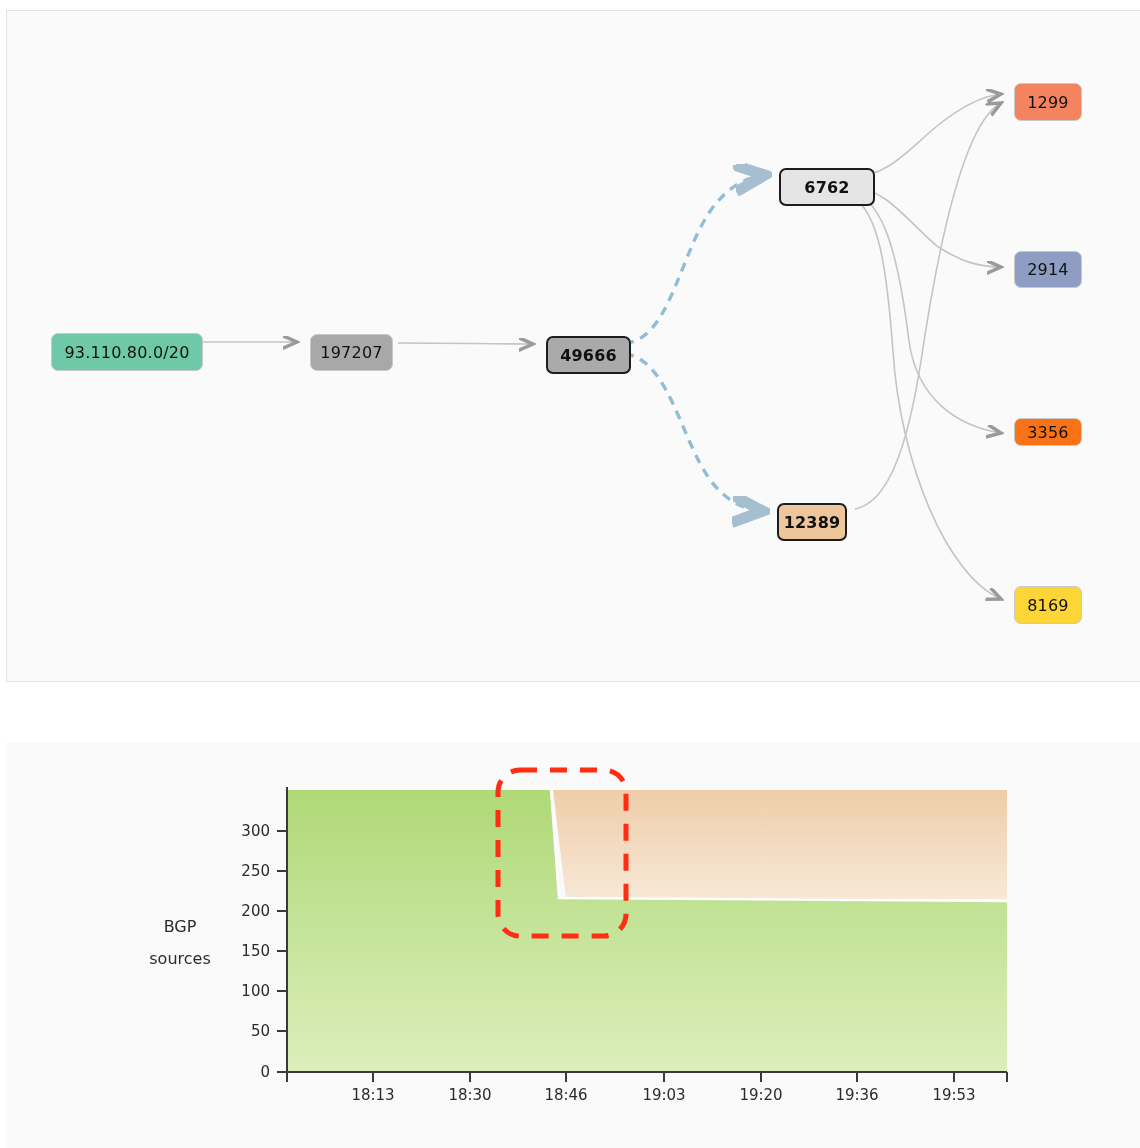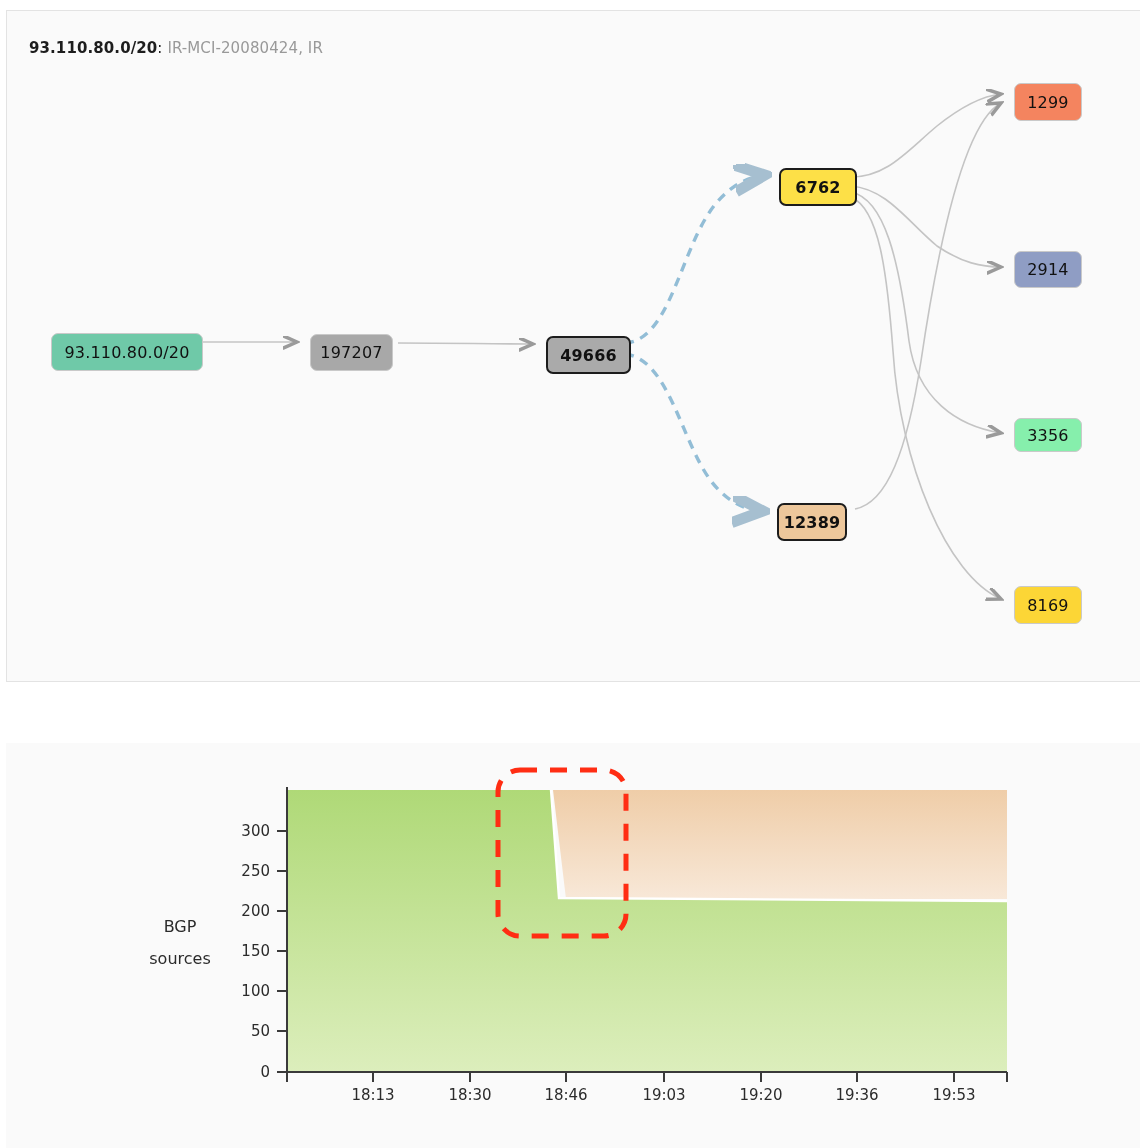--- a/index.html
+++ b/index.html
@@ -71,24 +71,20 @@
   }
   .tick-text{font-size:15px;fill:#2b2b2b;font-family:"DejaVu Sans","Liberation Sans",sans-serif;}
 </style>
 </head>
 <body>
 
 <div class="page">
 
   <div class="graph-panel">
 
-    <div class="graph-title">
-      <span class="prefix">93.110.80.0/20</span><span class="colon">:</span>
-      <span class="desc">IR-MCI-20080424, IR</span>
-    </div>
 
     <svg class="edges" viewBox="0 0 1134 672">
       <defs>
         <marker id="arrGray" markerWidth="11" markerHeight="11" refX="9" refY="4" orient="auto">
           <path d="M0,0 L9,4 L0,8" fill="none" stroke="#9a9a9a" stroke-width="2.2" stroke-linejoin="miter"></path>
         </marker>
         <marker id="arrBlue" markerWidth="11" markerHeight="11" refX="9" refY="4" orient="auto">
           <path d="M0,0 L9,4 L0,8" fill="none" stroke="#A6BFD0" stroke-width="3.2" stroke-linejoin="miter"></path>
         </marker>
       </defs>
@@ -117,37 +113,37 @@
     </div>
 
     <div class="node thin" style="left:303px;top:323px;width:83px;height:37px;background:#A8A8A8;">
       <span>197207</span>
     </div>
 
     <div class="node thick" style="left:539px;top:325px;width:85px;height:38px;background:#AAAAAA;">
       <span>49666</span>
     </div>
 
-    <div class="node thick" style="left:772px;top:157px;width:78px;height:38px;background:#fde047;">
+    <div class="node thick" style="left:772px;top:157px;width:96px;height:38px;background:#e5e5e5;">
       <span>6762</span>
     </div>
 
     <div class="node thick" style="left:770px;top:492px;width:70px;height:38px;background:#EDC79B;">
       <span>12389</span>
     </div>
 
     <div class="node thin" style="left:1007px;top:72px;width:68px;height:38px;background:#F4845F;">
       <span>1299</span>
     </div>
 
     <div class="node thin" style="left:1007px;top:240px;width:68px;height:37px;background:#8F9DC4;">
       <span>2914</span>
     </div>
 
-    <div class="node thin" style="left:1007px;top:407px;width:68px;height:34px;background:#86efac;">
+    <div class="node thin" style="left:1007px;top:407px;width:68px;height:28px;background:#f97316;">
       <span>3356</span>
     </div>
 
     <div class="node thin" style="left:1007px;top:575px;width:68px;height:38px;background:#FCD636;">
       <span>8169</span>
     </div>
   </div>
 
 
   <div class="chart-panel">

